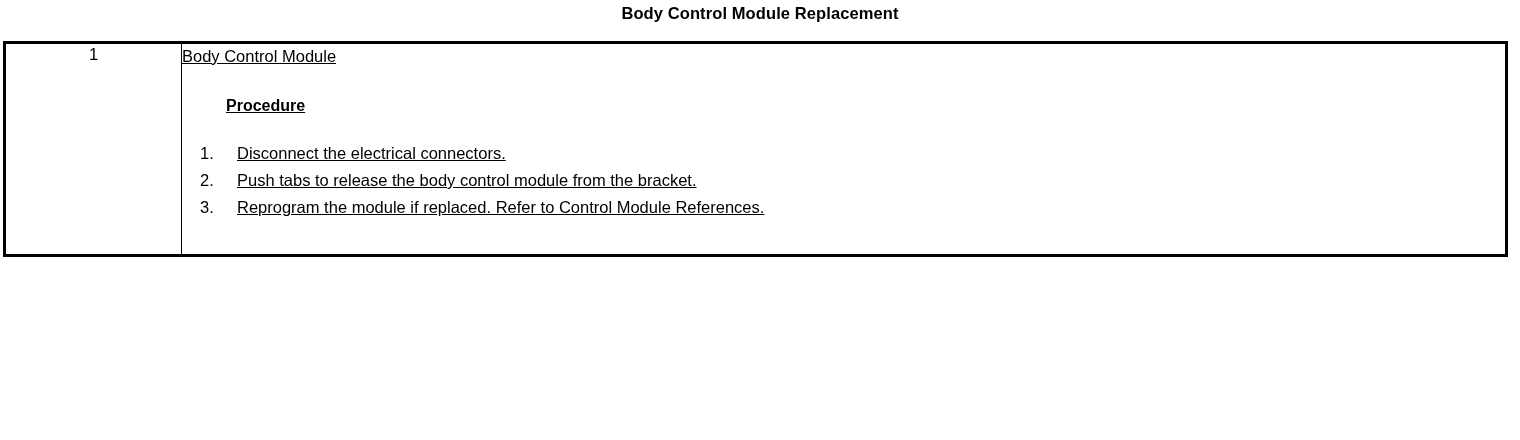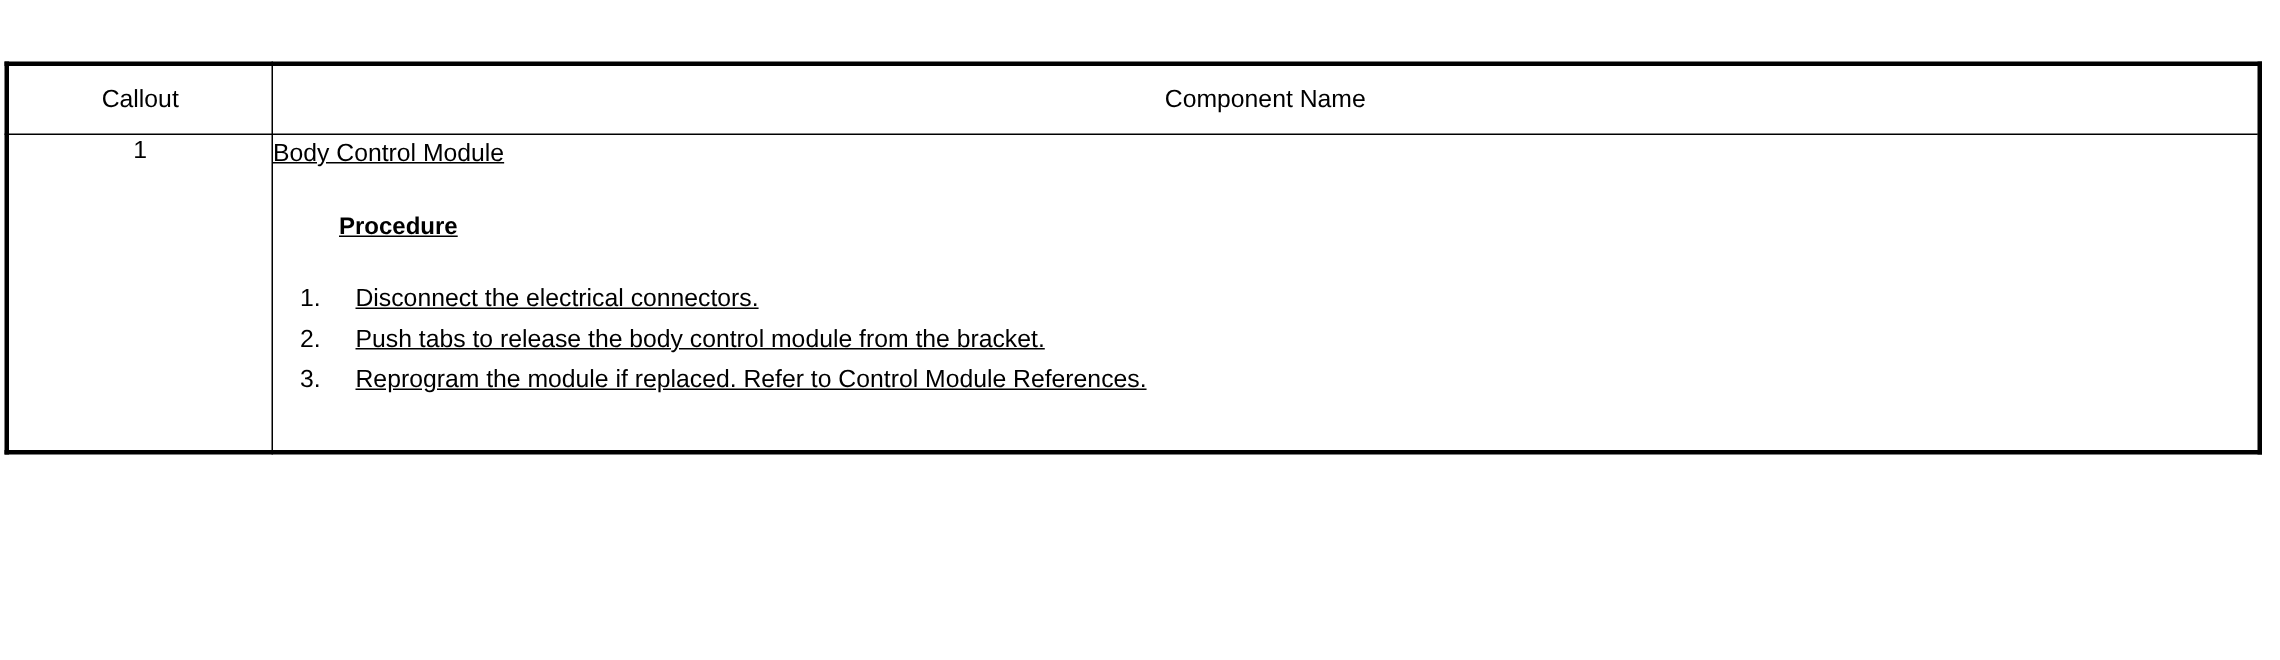--- a/index.html
+++ b/index.html
@@ -127,31 +127,28 @@
     top: 0;
     width: 30px;
     text-align: left;
   }
 </style>
 </head>
 <body>
 
 <div class="page">
 
+  <div class="doc-title">Body Control Module Replacement</div>
 
   <table class="proc-table">
     <colgroup>
       <col class="col-callout">
       <col>
     </colgroup>
     <tbody>
-      <tr>
-        <th class="hdr-callout">Callout</th>
-        <th class="hdr-component">Component Name</th>
-      </tr>
 
 
       <tr>
         <td class="callout-num">1</td>
         <td class="component-cell">
           <p class="component-name">Body Control Module</p>
           <p class="sub-heading">Procedure</p>
           <ol class="step-list">
             <li>
               <span class="step-num">1.</span>

